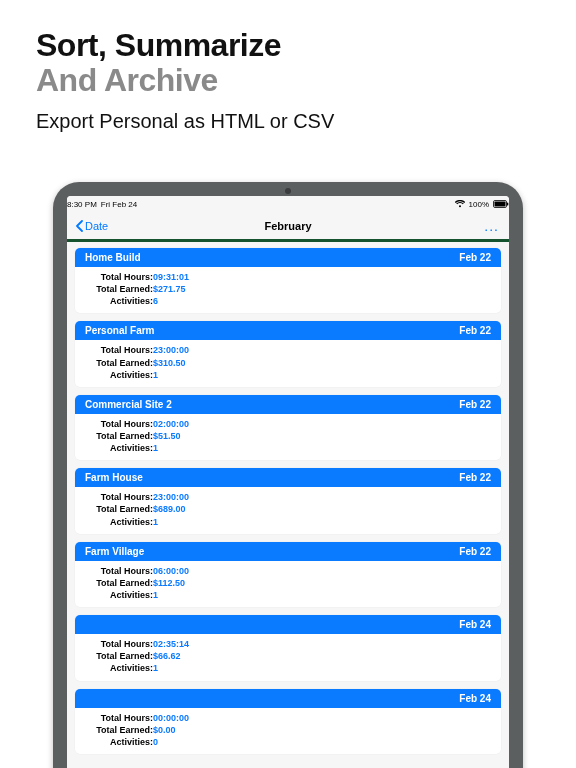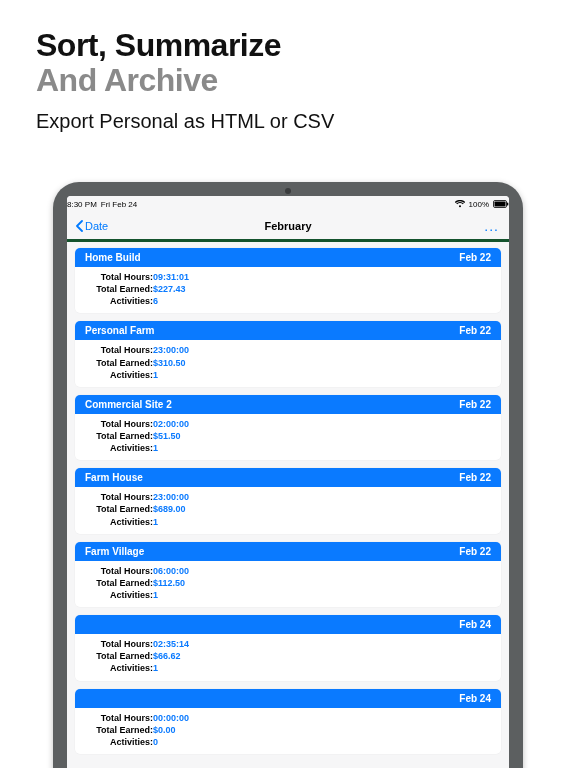--- a/index.html
+++ b/index.html
@@ -218,21 +218,21 @@
                 <span>Home Build</span>
                 <span>Feb 22</span>
               </div>
               <div class="cardbody">
                 <div class="row">
                   <span class="lbl">Total Hours:</span>
                   <span class="val">09:31:01</span>
                 </div>
                 <div class="row">
                   <span class="lbl">Total Earned:</span>
-                  <span class="val">$227.43</span>
+                  <span class="val">$271.75</span>
                 </div>
                 <div class="row">
                   <span class="lbl">Activities:</span>
                   <span class="val">6</span>
                 </div>
               </div>
             </div>
             <div class="card">
               <div class="cardhead">
                 <span>Personal Farm</span>

